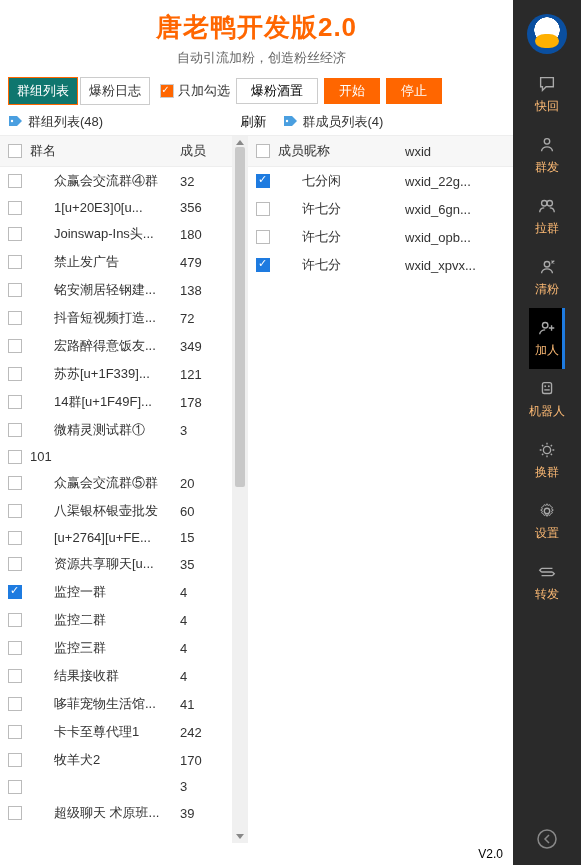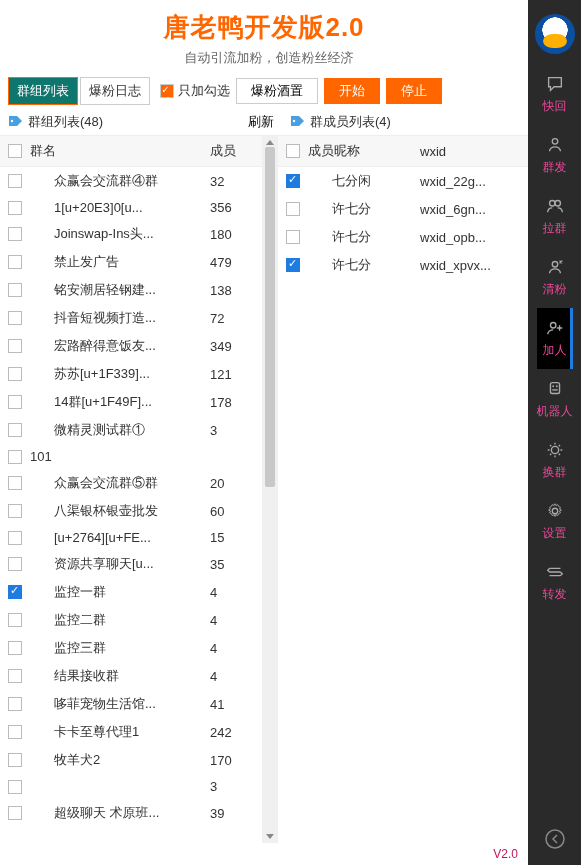--- a/index.html
+++ b/index.html
@@ -111,21 +111,21 @@
     flex: 1;
     display: flex;
     border-top: 1px solid #eee;
     min-height: 0;
   }
   .pane {
     display: flex;
     flex-direction: column;
     min-width: 0;
   }
-  .pane.left { width: 262px; }
+  .pane.left { width: 232px; }
   .pane.right { flex: 1; }
   .vscroll {
     width: 16px;
     background: #f0f0f0;
     display: flex;
     flex-direction: column;
     align-items: center;
     padding: 2px;
   }
   .vscroll .arrow {
@@ -200,29 +200,29 @@
   .row .c-wxid {
     width: 100px;
     white-space: nowrap;
     overflow: hidden;
     text-overflow: ellipsis;
   }
   .footer {
     text-align: right;
     padding: 4px 10px;
     font-size: 12px;
-    color: #be185d;
+    color: #000000;
   }
   .sidebar {
-    width: 53px;
+    width: 68px;
     background: #2a2a2a;
     display: flex;
     flex-direction: column;
     align-items: center;
-    color: #ec4899;
+    color: #fdba74;
     font-size: 12px;
   }
   .avatar {
     width: 40px; height: 40px;
     border-radius: 50%;
     margin: 14px 0 10px;
     background: radial-gradient(circle at 50% 40%, #fff 40%, #0a4fa0 41%);
     position: relative;
   }
   .avatar::after {

